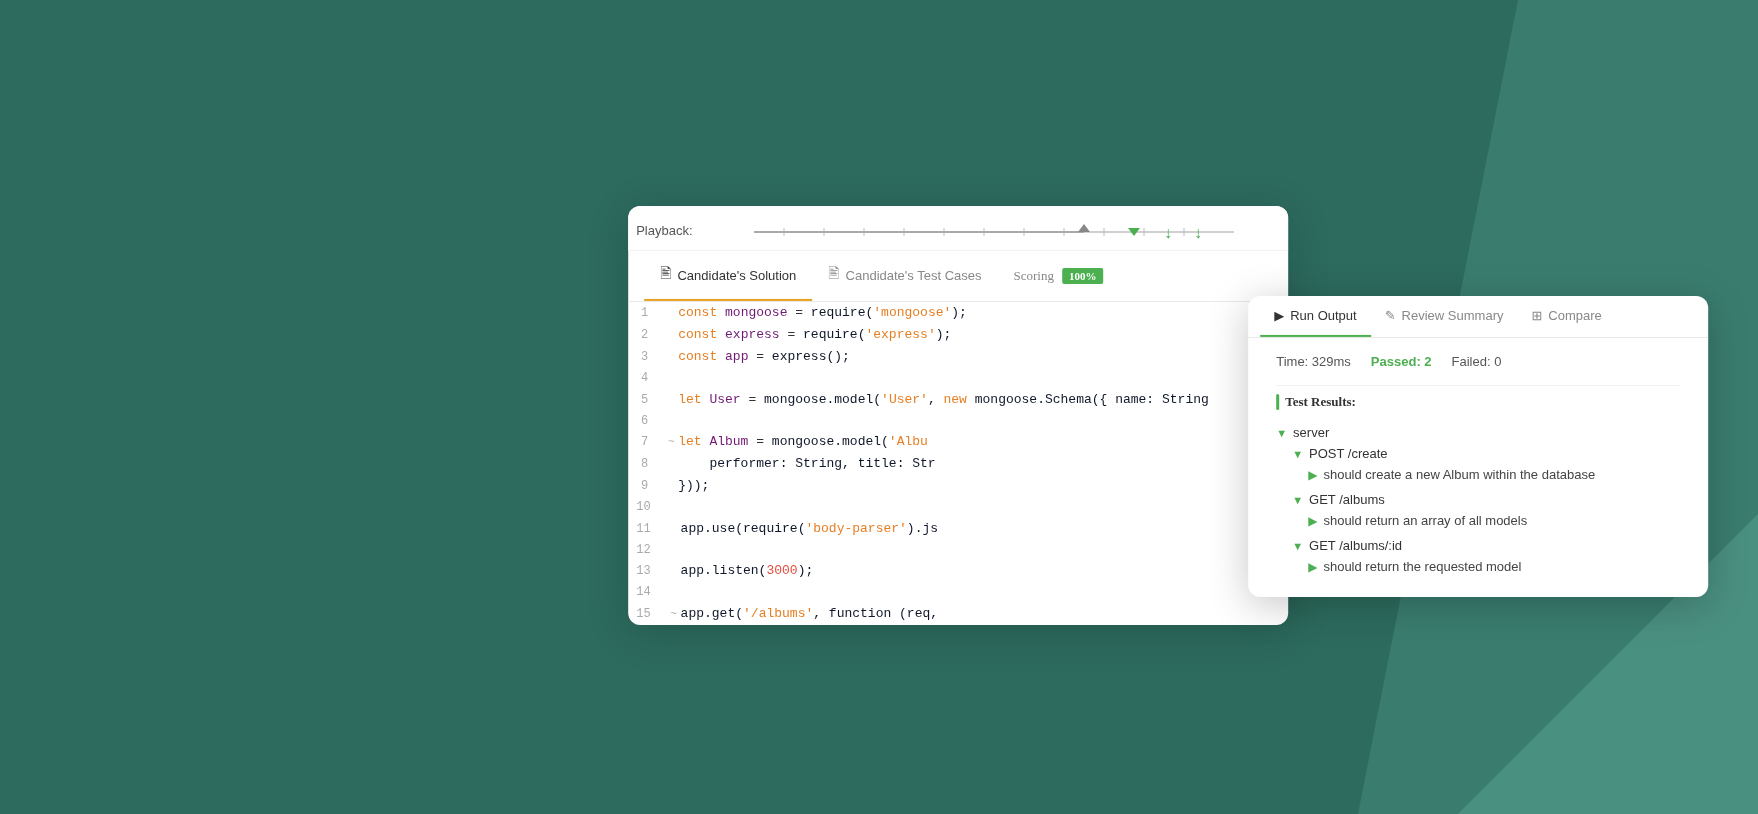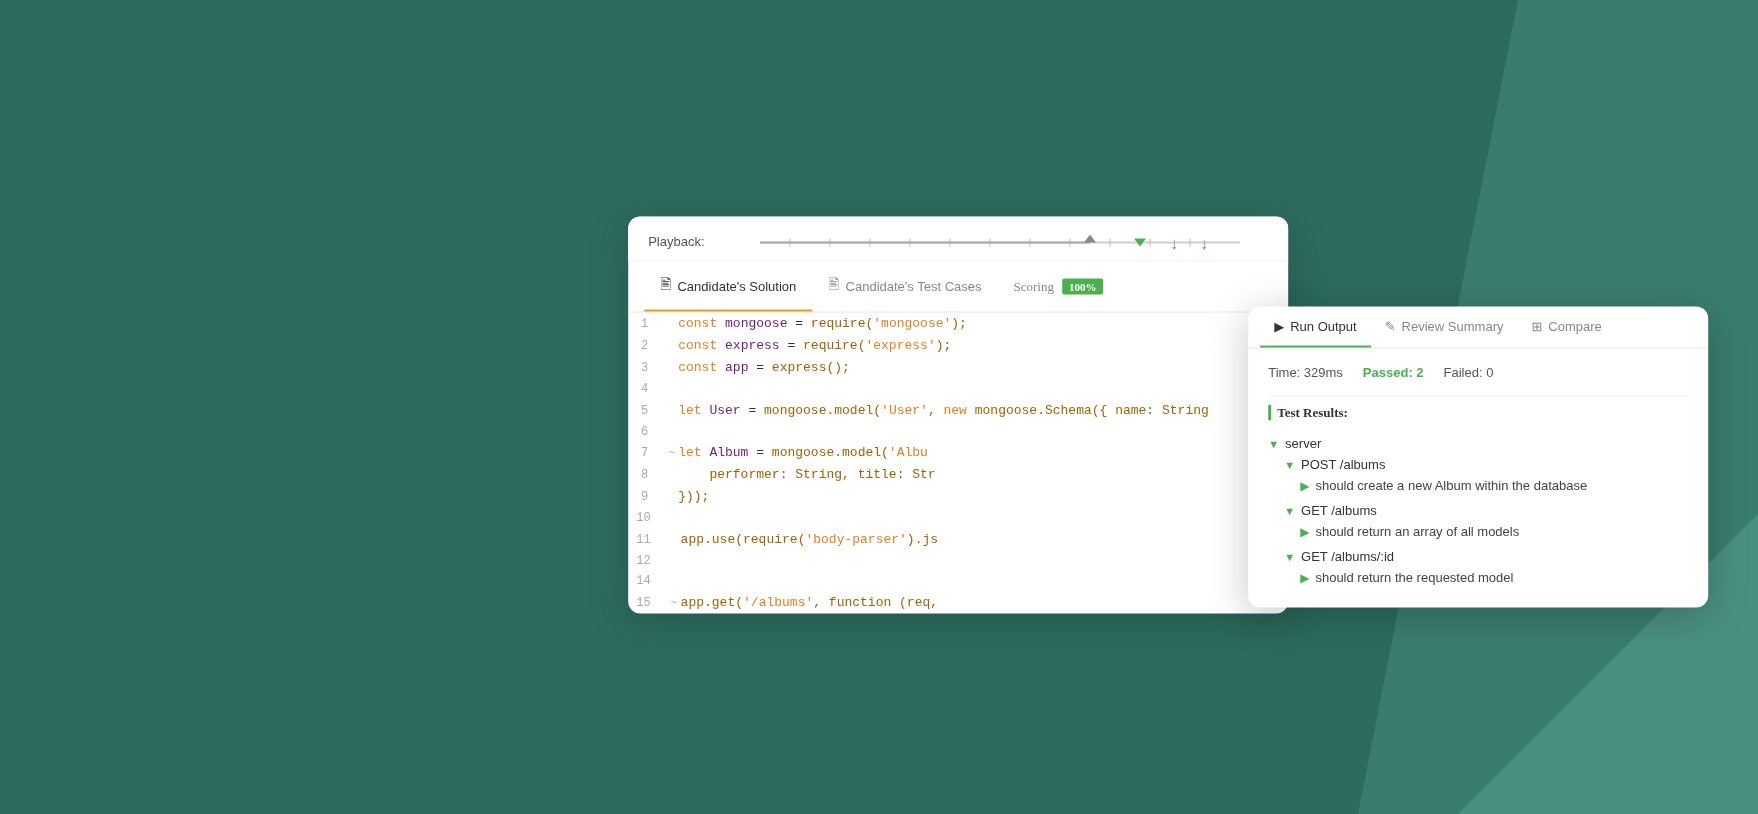--- a/index.html
+++ b/index.html
@@ -48,21 +48,21 @@
     .code-panel {
       background: #fff;
       border-radius: 12px;
       box-shadow: 0 8px 40px rgba(0,0,0,0.18);
       width: 660px;
       overflow: hidden;
     }
 
     
     .playback-bar {
-      padding: 12px 20px 0 20px;
+      padding: 12px 20px 0 8px;
       background: #fff;
       display: flex;
       align-items: center;
       gap: 28px;
       border-bottom: 1px solid #f0f0f0;
       padding-bottom: 8px;
     }
 
     .playback-label {
       font-size: 13px;
@@ -157,21 +157,21 @@
       width: 14px;
       text-align: center;
       color: #aaa;
       font-size: 11px;
       flex-shrink: 0;
     }
 
     .kw-orange { color: #e67e22; }
     .kw-blue { color: #701a75; }
     .kw-red { color: #e74c3c; }
-    .kw-dark { color: #a16207; }
+    .kw-dark { color: #0f172a; }
     .str-orange { color: #e67e22; }
 
     
     .output-panel {
       background: #fff;
       border-radius: 12px;
       box-shadow: 0 8px 40px rgba(0,0,0,0.22);
       width: 460px;
       position: absolute;
       left: 620px;
@@ -199,21 +199,21 @@
     .output-tab.active {
       color: #333;
       border-bottom: 2px solid #4caf50;
     }
 
     .output-tab-icon {
       font-size: 13px;
     }
 
     .output-body {
-      padding: 16px 20px;
+      padding: 16px 28px;
     }
 
     .output-stats {
       display: flex;
       align-items: center;
       gap: 20px;
       font-size: 13px;
       color: #555;
       margin-bottom: 16px;
     }
@@ -437,20 +437,27 @@
           <span class="kw-dark">app.use(require(</span><span class="str-orange">'body-parser'</span><span class="kw-dark">).js</span>
         </span>
       </div>
 
       <div class="code-line">
         <span class="line-num">12</span>
         <span class="line-diff"></span>
         <span class="line-content"></span>
       </div>
 
+      <div class="code-line">
+        <span class="line-num">13</span>
+        <span class="line-diff"></span>
+        <span class="line-content">
+          <span class="kw-dark">app.listen(</span><span class="kw-red">3000</span><span class="kw-dark">);</span>
+        </span>
+      </div>
 
       <div class="code-line">
         <span class="line-num">14</span>
         <span class="line-diff"></span>
         <span class="line-content"></span>
       </div>
 
       <div class="code-line">
         <span class="line-num">15</span>
         <span class="line-diff" style="color:#aaa; font-size:11px;">~</span>
@@ -495,21 +502,21 @@
 
       <div class="tree-item">
         <div class="tree-parent">
           <span class="tree-arrow-down">▼</span>
           <span>server</span>
         </div>
 
         <div class="tree-item">
           <div class="tree-parent-inner">
             <span class="tree-arrow-down">▼</span>
-            <span>POST /albums</span>
+            <span>POST /create</span>
           </div>
           <div class="tree-leaf">
             <span class="tree-play">▶</span>
             <span>should create a new Album within the database</span>
           </div>
         </div>
 
         <div class="tree-item">
           <div class="tree-parent-inner">
             <span class="tree-arrow-down">▼</span>

